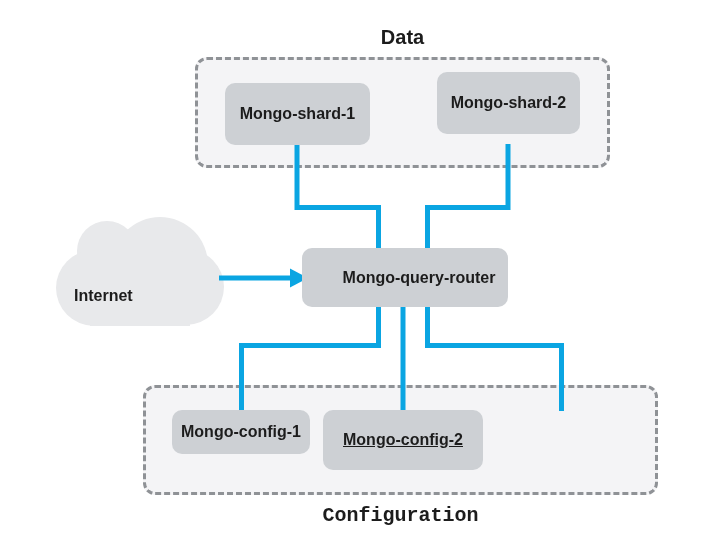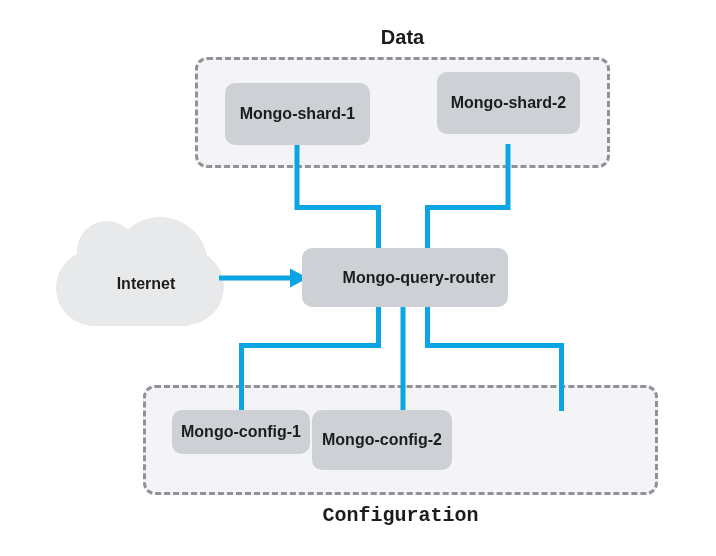--- a/index.html
+++ b/index.html
@@ -33,26 +33,26 @@
     position:absolute; box-sizing:border-box;
     background:var(--node_fill,#cdd0d4); border-radius:10px;
     display:flex; align-items:center; justify-content:center;
     font-size:16px; font-weight:700; color:var(--text,#1c1c1c);
     white-space:nowrap;
   }
   #node-shard1  { left:225px; top:83px;  width:145px; height:62px; }
   #node-shard2  { left:437px; top:72px;  width:143px; height:62px; }
   #node-router  { left:302px; top:248px; width:206px; height:59px;padding-left:28px; }
   #node-config1 { left:172px; top:410px; width:138px; height:44px; }
-  #node-config2 { left:312px; top:410px; width:140px; height:60px; }
+  #node-config2 { left:323px; top:410px; width:160px; height:60px;text-decoration:underline; }
   #node-config3 { left:490px; top:410px; width:143px; height:60px; }
 
   .cloud-label {
-    position:absolute; left:74px; top:275px; width:144px; height:18px;
-    line-height:18px; text-align:center;
+    position:absolute; left:74px; top:287px; width:144px; height:18px;
+    line-height:18px; 
     font-size:16px; font-weight:700; color:var(--text,#1c1c1c);
   }
 </style>
 </head>
 <body>
 
 <div class="canvas">
 
   <div class="group-label" id="lbl-data">Data</div>
 

